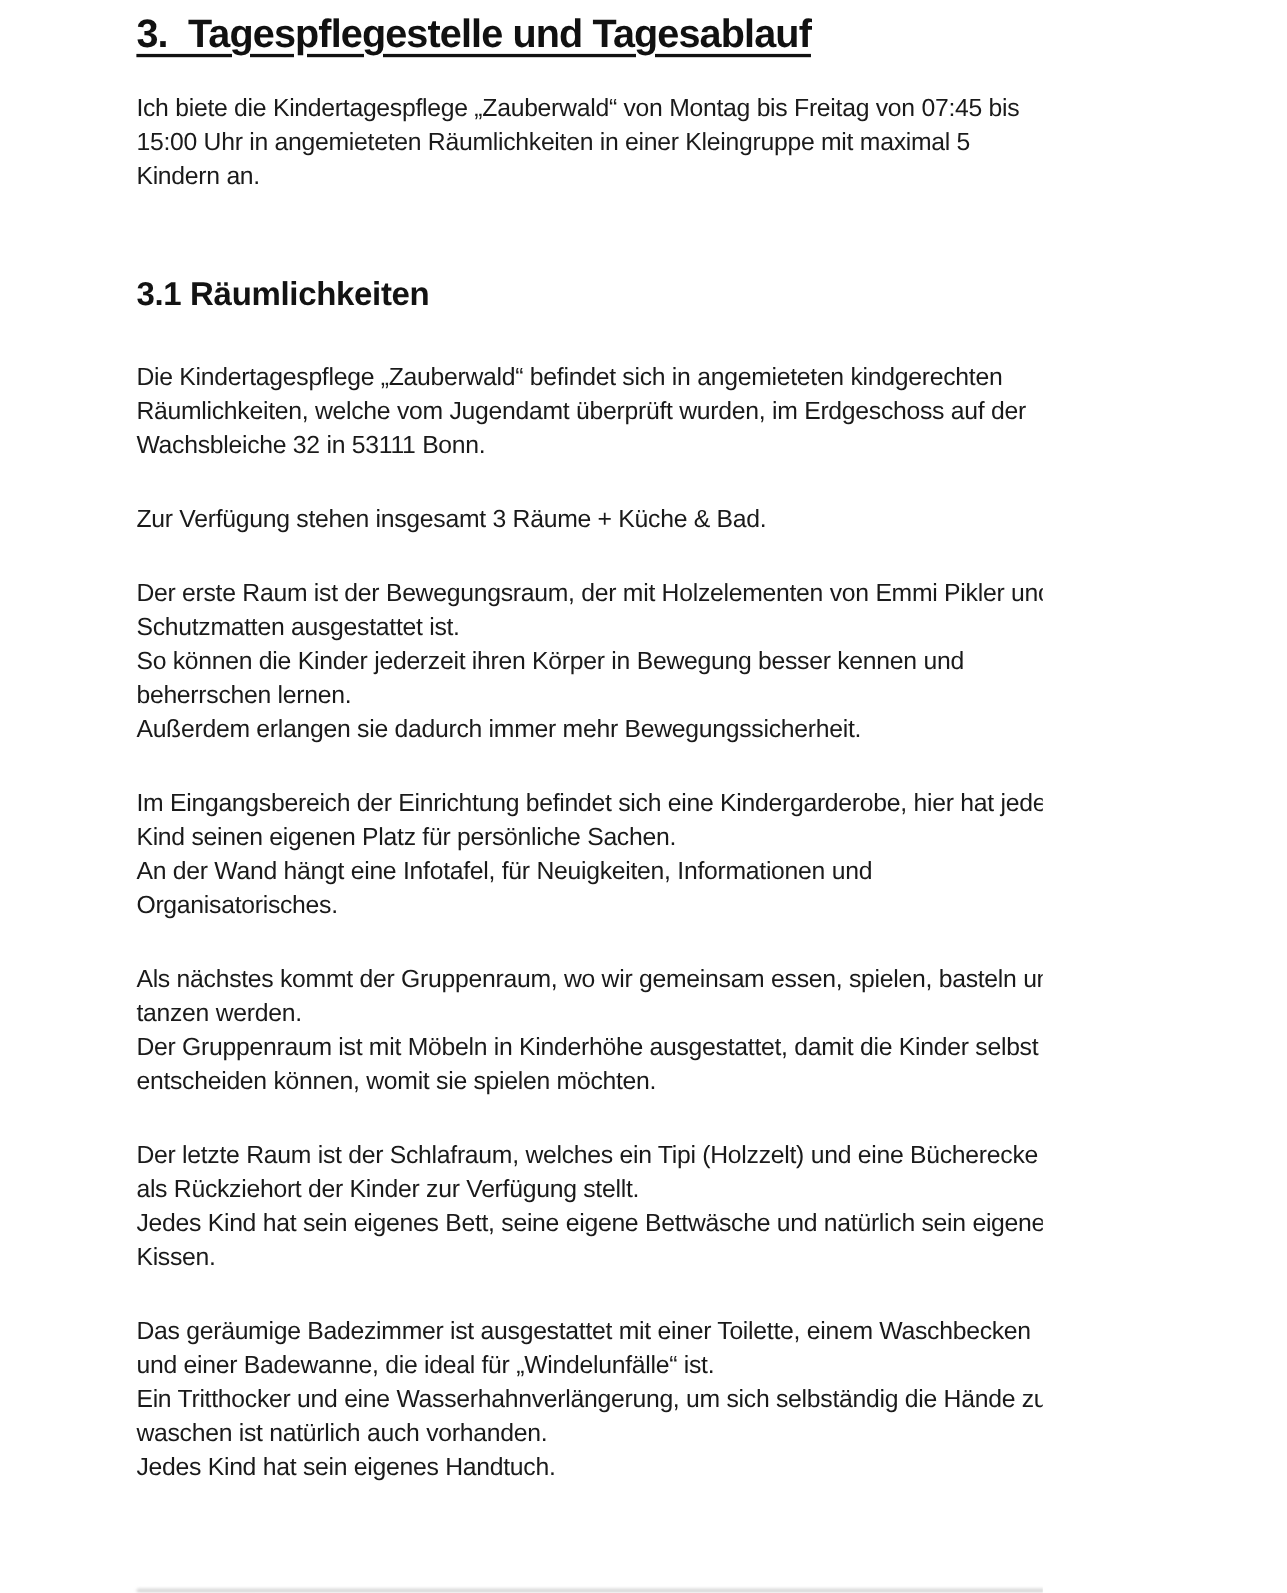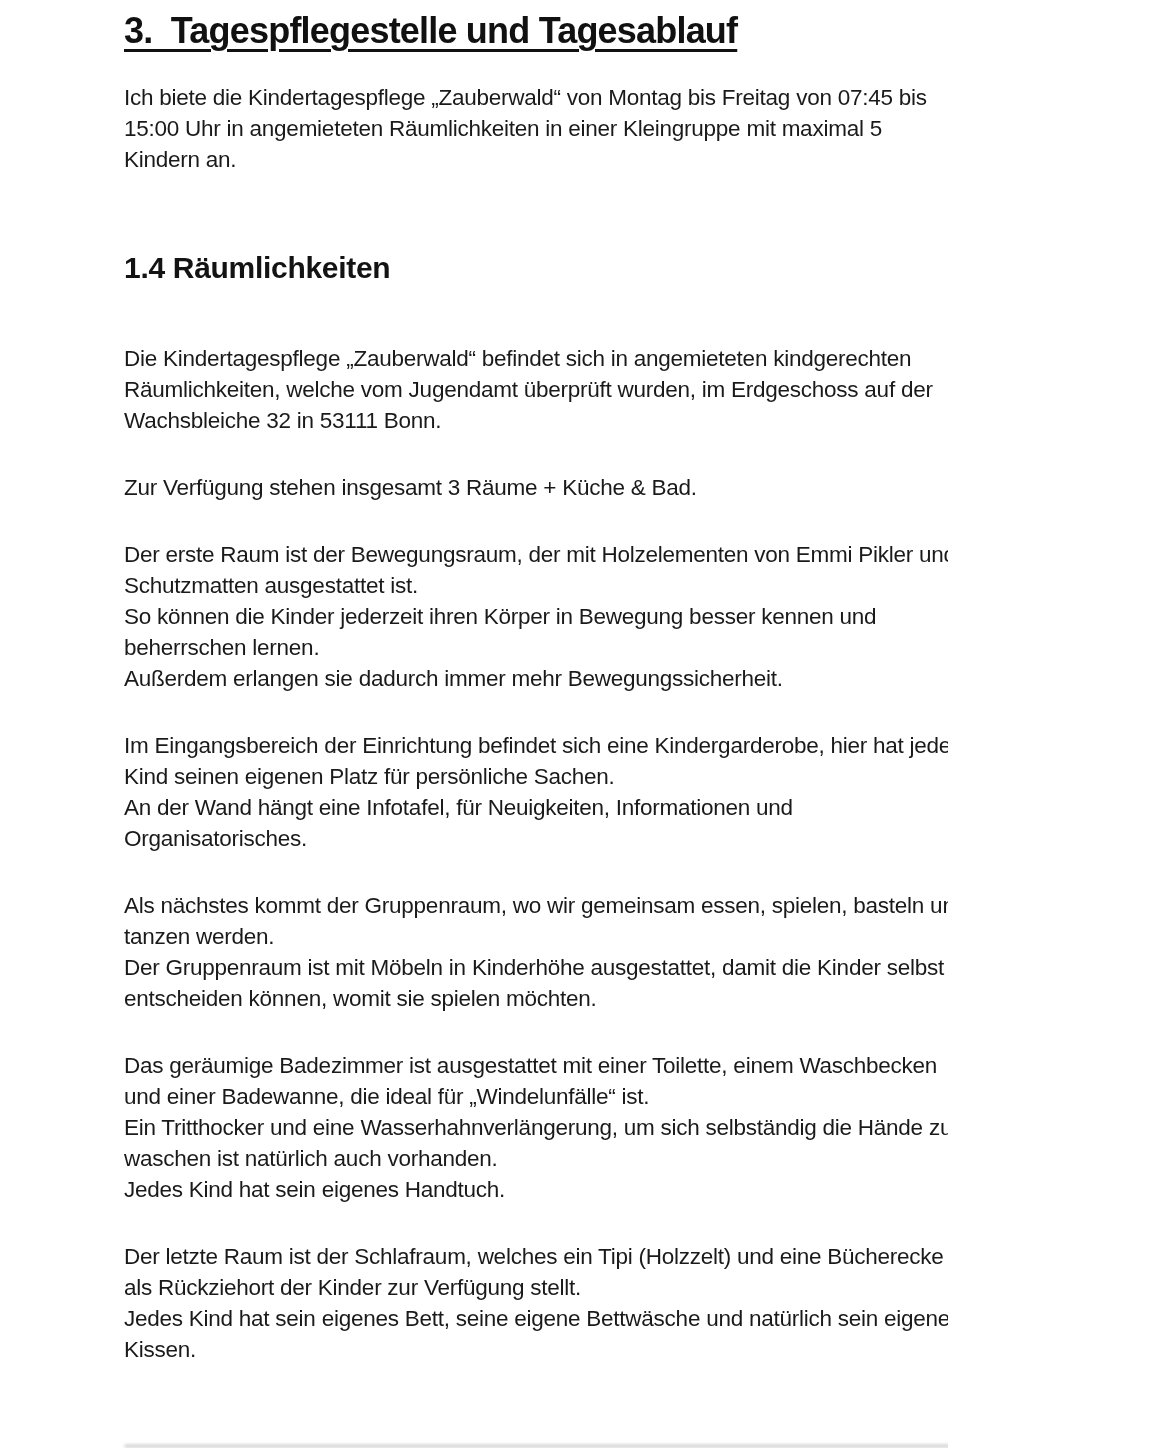--- a/index.html
+++ b/index.html
@@ -51,21 +51,21 @@
     font-weight: 400;
     line-height: 31px;
     letter-spacing: -0.25px;
     white-space: pre;
     color: #1a1a1a;
   }
   .para.intro {
     margin-top: 28px;
   }
   .para.first {
-    margin-top: 56px;
+    margin-top: 40px;
   }
   
   .cutoff-line {
     position: absolute;
     left: 124px;
     top: 1444px;
     width: 960px;
     height: 4px;
     background: rgba(130,130,130,0.30);
     filter: blur(1.5px);
@@ -76,21 +76,21 @@
 <body>
 
 <div class="page">
 
   <h1 class="doc-title">3.  Tagespflegestelle und Tagesablauf</h1>
 
   <div class="para intro">Ich biete die Kindertagespflege „Zauberwald“ von Montag bis Freitag von 07:45 bis
 15:00 Uhr in angemieteten Räumlichkeiten in einer Kleingruppe mit maximal 5
 Kindern an.</div>
 
-  <h2 class="section-heading">1.4 Räumlichkeiten</h2>
+  <h2 class="section-heading">3.1 Räumlichkeiten</h2>
 
   <div class="para first">Die Kindertagespflege „Zauberwald“ befindet sich in angemieteten kindgerechten
 Räumlichkeiten, welche vom Jugendamt überprüft wurden, im Erdgeschoss auf der
 Wachsbleiche 32 in 53111 Bonn.</div>
 
   <div class="para">Zur Verfügung stehen insgesamt 3 Räume + Küche &amp; Bad.</div>
 
   <div class="para">Der erste Raum ist der Bewegungsraum, der mit Holzelementen von Emmi Pikler und
 Schutzmatten ausgestattet ist.
 So können die Kinder jederzeit ihren Körper in Bewegung besser kennen und
@@ -100,27 +100,27 @@
   <div class="para">Im Eingangsbereich der Einrichtung befindet sich eine Kindergarderobe, hier hat jedes
 Kind seinen eigenen Platz für persönliche Sachen.
 An der Wand hängt eine Infotafel, für Neuigkeiten, Informationen und
 Organisatorisches.</div>
 
   <div class="para">Als nächstes kommt der Gruppenraum, wo wir gemeinsam essen, spielen, basteln und
 tanzen werden.
 Der Gruppenraum ist mit Möbeln in Kinderhöhe ausgestattet, damit die Kinder selbst
 entscheiden können, womit sie spielen möchten.</div>
 
+  <div class="para">Der letzte Raum ist der Schlafraum, welches ein Tipi (Holzzelt) und eine Bücherecke
+als Rückziehort der Kinder zur Verfügung stellt.
+Jedes Kind hat sein eigenes Bett, seine eigene Bettwäsche und natürlich sein eigenes
+Kissen.</div>
+
   <div class="para">Das geräumige Badezimmer ist ausgestattet mit einer Toilette, einem Waschbecken
 und einer Badewanne, die ideal für „Windelunfälle“ ist.
 Ein Tritthocker und eine Wasserhahnverlängerung, um sich selbständig die Hände zu
 waschen ist natürlich auch vorhanden.
 Jedes Kind hat sein eigenes Handtuch.</div>
-
-  <div class="para">Der letzte Raum ist der Schlafraum, welches ein Tipi (Holzzelt) und eine Bücherecke
-als Rückziehort der Kinder zur Verfügung stellt.
-Jedes Kind hat sein eigenes Bett, seine eigene Bettwäsche und natürlich sein eigenes
-Kissen.</div>
 
 
   <div class="cutoff-line"></div>
 
 </div>
 
 </body></html>

